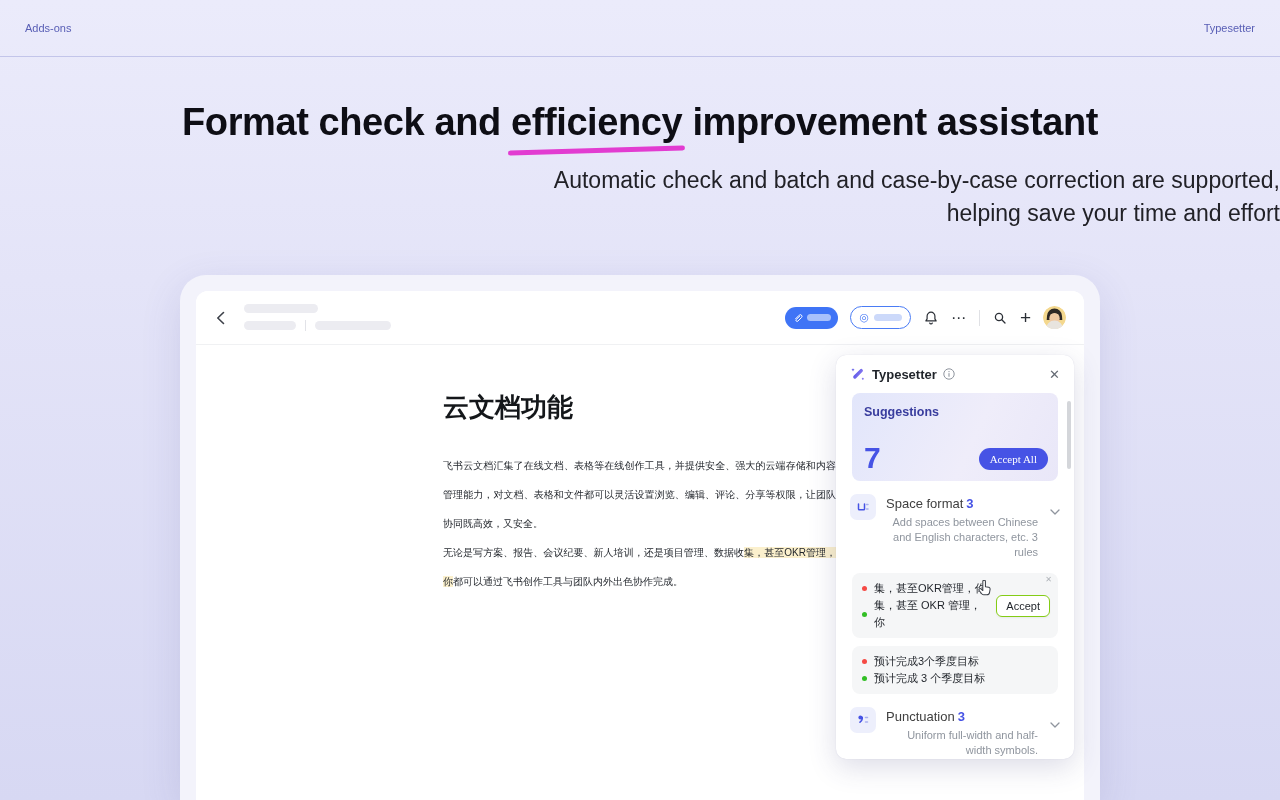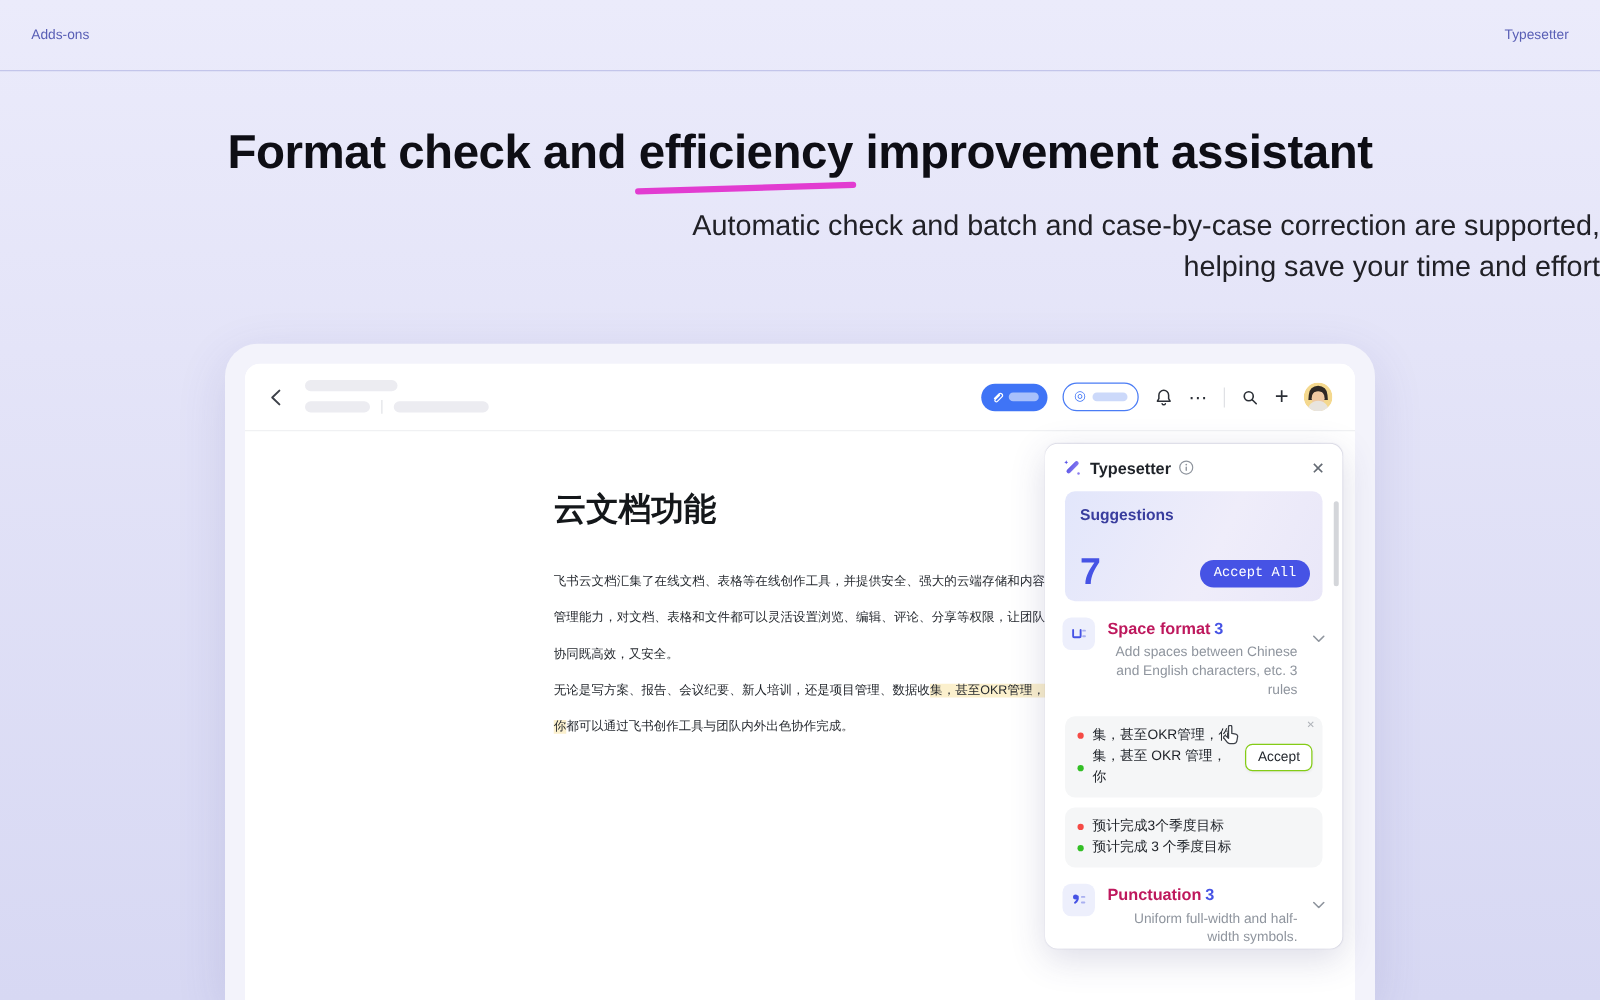--- a/index.html
+++ b/index.html
@@ -93,29 +93,29 @@
   .sugg-card {
     margin:2px 16px 0; height:88px; border-radius:8px; position:relative;
     background:linear-gradient(115deg,#e2e6fb 0%,#efedfa 58%,#e9e7f8 100%);
     padding:12px;
   }
   .sugg-label { font-size:12.5px; font-weight:700; color:#393d9e; }
   .sugg-count { position:absolute; left:12px; bottom:6px; font-size:30px; font-weight:700; color:#4653e5; }
   .accept-all-btn {
     position:absolute; right:10px; bottom:11px; background:#4653e5; color:#fff;
     font-size:11px; border:none; border-radius:13px; padding:5px 11px; cursor:pointer;
-    font-family:Liberation Mono, monospace;
+    font-family:Liberation Serif, serif;
   }
   .scroll-thumb { position:absolute; right:3px; top:46px; width:4px; height:68px;
     background:#d4d6da; border-radius:2px; }
 
   .sec { display:flex; gap:10px; padding:13px 14px 5px; position:relative; }
   .sec-icon { width:26px; height:26px; border-radius:7px; background:#edeffc;
     display:flex; align-items:center; justify-content:center; flex-shrink:0; }
-  .sec-title { font-size:13px; font-weight:700; color:#be185d; }
+  .sec-title { font-size:13px; font-weight:400; color:#404040; }
   .sec-count { color:#4653e5; margin-left:3px; font-weight:700; }
   .sec-desc { font-size:11px; color:#8f959e; line-height:15px; margin-top:3px; width:152px;text-align:right; }
   .sec-chevron { position:absolute; right:14px; top:20px; }
 
   .item {
     margin:8px 16px 0; background:#f5f6f7; border-radius:8px;
     padding:7px 10px; position:relative; font-size:11px; color:#1f2329;
   }
   .item-row { display:flex; align-items:center; gap:7px; line-height:17px; }
   .dot { width:5px; height:5px; border-radius:50%; flex-shrink:0; }

